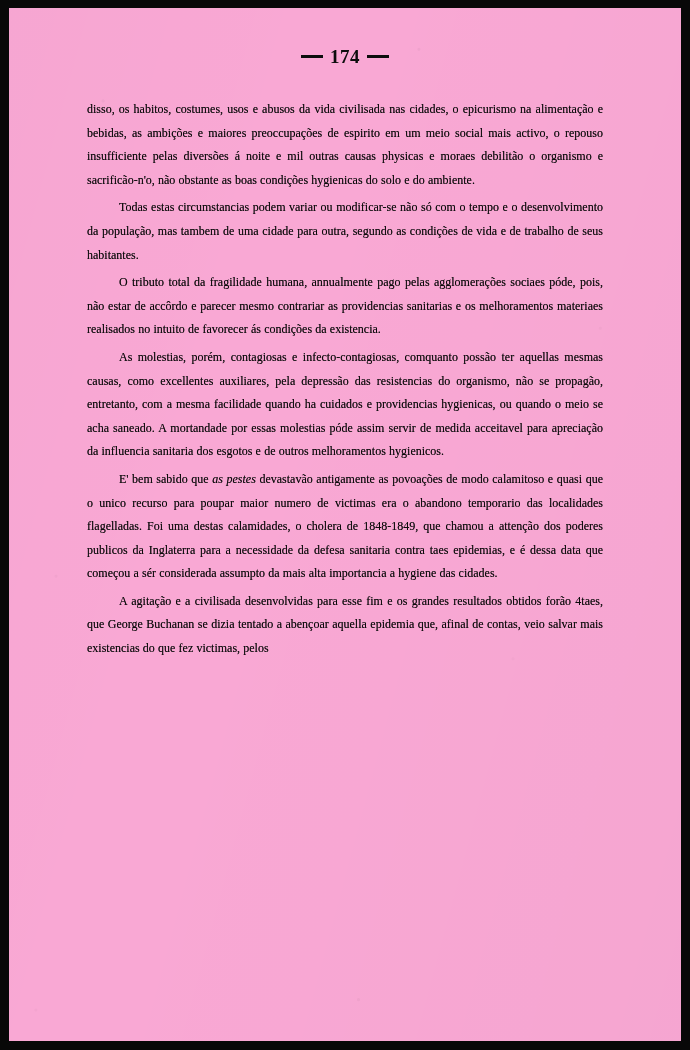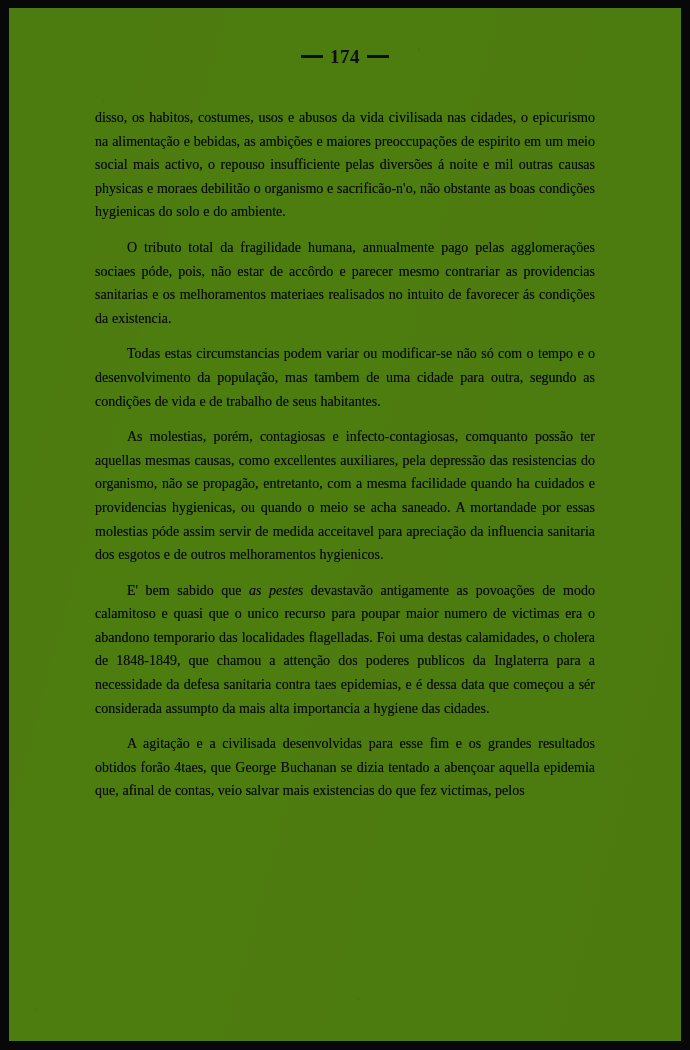--- a/index.html
+++ b/index.html
@@ -24,21 +24,21 @@
     box-sizing: border-box;
   }
 
   
   #paper {
     position: absolute;
     left: 9px;
     top: 8px;
     width: 672px;
     height: 1033px;
-    background: #4d7c0f;
+    background: #f9a8d4;
     box-sizing: border-box;
     overflow: hidden;
   }
 
   
   #paper-grain {
     position: absolute;
     inset: 0;
     pointer-events: none;
     background:
@@ -76,22 +76,22 @@
 
   
   #textblock {
     position: absolute;
     left: 74px;
     top: 86px;
     width: 524px;
   }
 
   .para {
-    margin: 12px;
-    font-size: 14px;
+    margin: 4px;
+    font-size: 12px;
     line-height: 23.6px;
     text-align: justify;
     text-align-last: left;
     color: #0b0b0b;
     text-indent: 32px;
     word-spacing: 0.2px;
     -webkit-font-smoothing: none;
   }
   .para.no-indent { text-indent: 0; }
   .para em { }
@@ -109,23 +109,23 @@
     <div id="paper-grain"></div>
 
     <div id="folio">
       <span class="rule"></span><span>174</span><span class="rule"></span>
     </div>
 
     <div id="textblock">
 
       <p class="para no-indent">disso, os habitos, costumes, usos e abusos da vida civilisada nas cidades, o epicurismo na alimentação e bebidas, as ambições e maiores preoccupações de espirito em um meio social mais activo, o repouso insufficiente pelas diversões á noite e mil outras causas physicas e moraes debilitão o organismo e sacrificão-n'o, não obstante as boas condições hygienicas do solo e do ambiente.</p>
 
+      <p class="para">Todas estas circumstancias podem variar ou modificar-se não só com o tempo e o desenvolvimento da população, mas tambem de uma cidade para outra, segundo as condições de vida e de trabalho de seus habitantes.</p>
+
       <p class="para">O tributo total da fragilidade humana, annualmente pago pelas agglomerações sociaes póde, pois, não estar de accôrdo e parecer mesmo contrariar as providencias sanitarias e os melhoramentos materiaes realisados no intuito de favorecer ás condições da existencia.</p>
-
-      <p class="para">Todas estas circumstancias podem variar ou modificar-se não só com o tempo e o desenvolvimento da população, mas tambem de uma cidade para outra, segundo as condições de vida e de trabalho de seus habitantes.</p>
 
       <p class="para">As molestias, porém, contagiosas e infecto-contagiosas, comquanto possão ter aquellas mesmas causas, como excellentes auxiliares, pela depressão das resistencias do organismo, não se propagão, entretanto, com a mesma facilidade quando ha cuidados e providencias hygienicas, ou quando o meio se acha saneado. A mortandade por essas molestias póde assim servir de medida acceitavel para apreciação da influencia sanitaria dos esgotos e de outros melhoramentos hygienicos.</p>
 
       <p class="para"><span>E' bem sabido que </span><em>as pestes</em><span> devastavão antigamente as povoações de modo calamitoso e quasi que o unico recurso para poupar maior numero de victimas era o abandono temporario das localidades flagelladas. Foi uma destas calamidades, o cholera de 1848-1849, que chamou a attenção dos poderes publicos da Inglaterra para a necessidade da defesa sanitaria contra taes epidemias, e é dessa data que começou a sér considerada assumpto da mais alta importancia a hygiene das cidades.</span></p>
 
       <p class="para">A agitação e a civilisada desenvolvidas para esse fim e os grandes resultados obtidos forão 4taes, que George Buchanan se dizia tentado a abençoar aquella epidemia que, afinal de contas, veio salvar mais existencias do que fez victimas, pelos</p>
 
     </div>
 
   </div>

